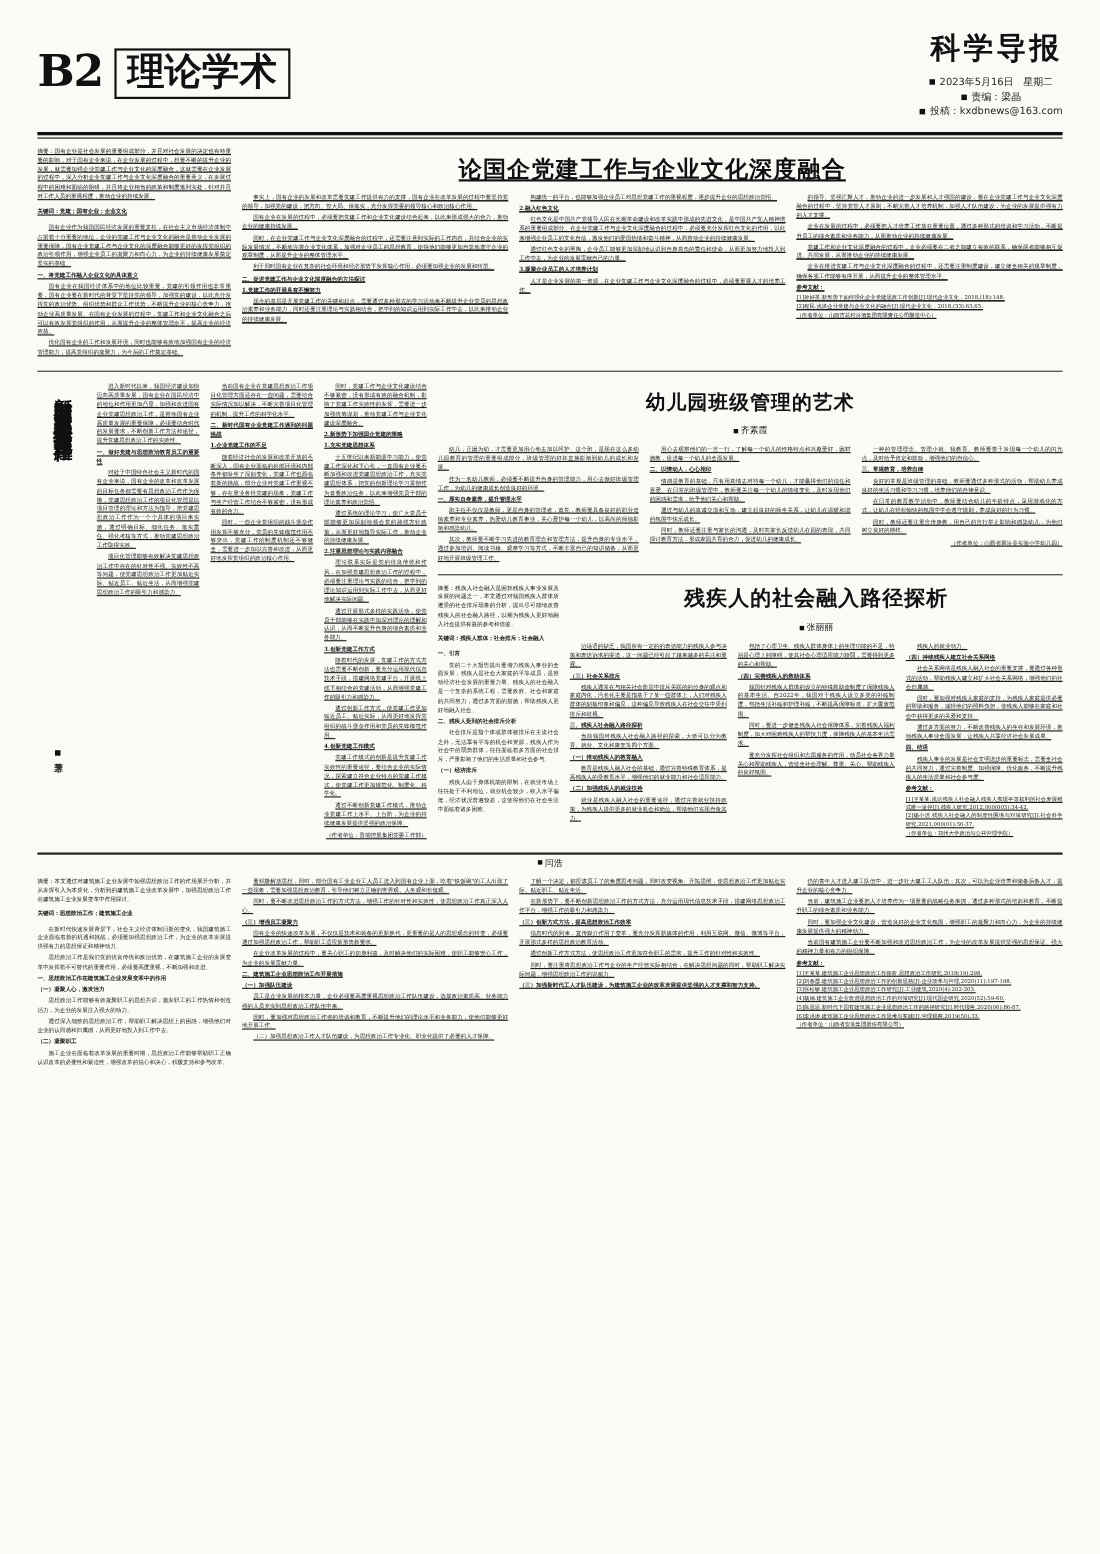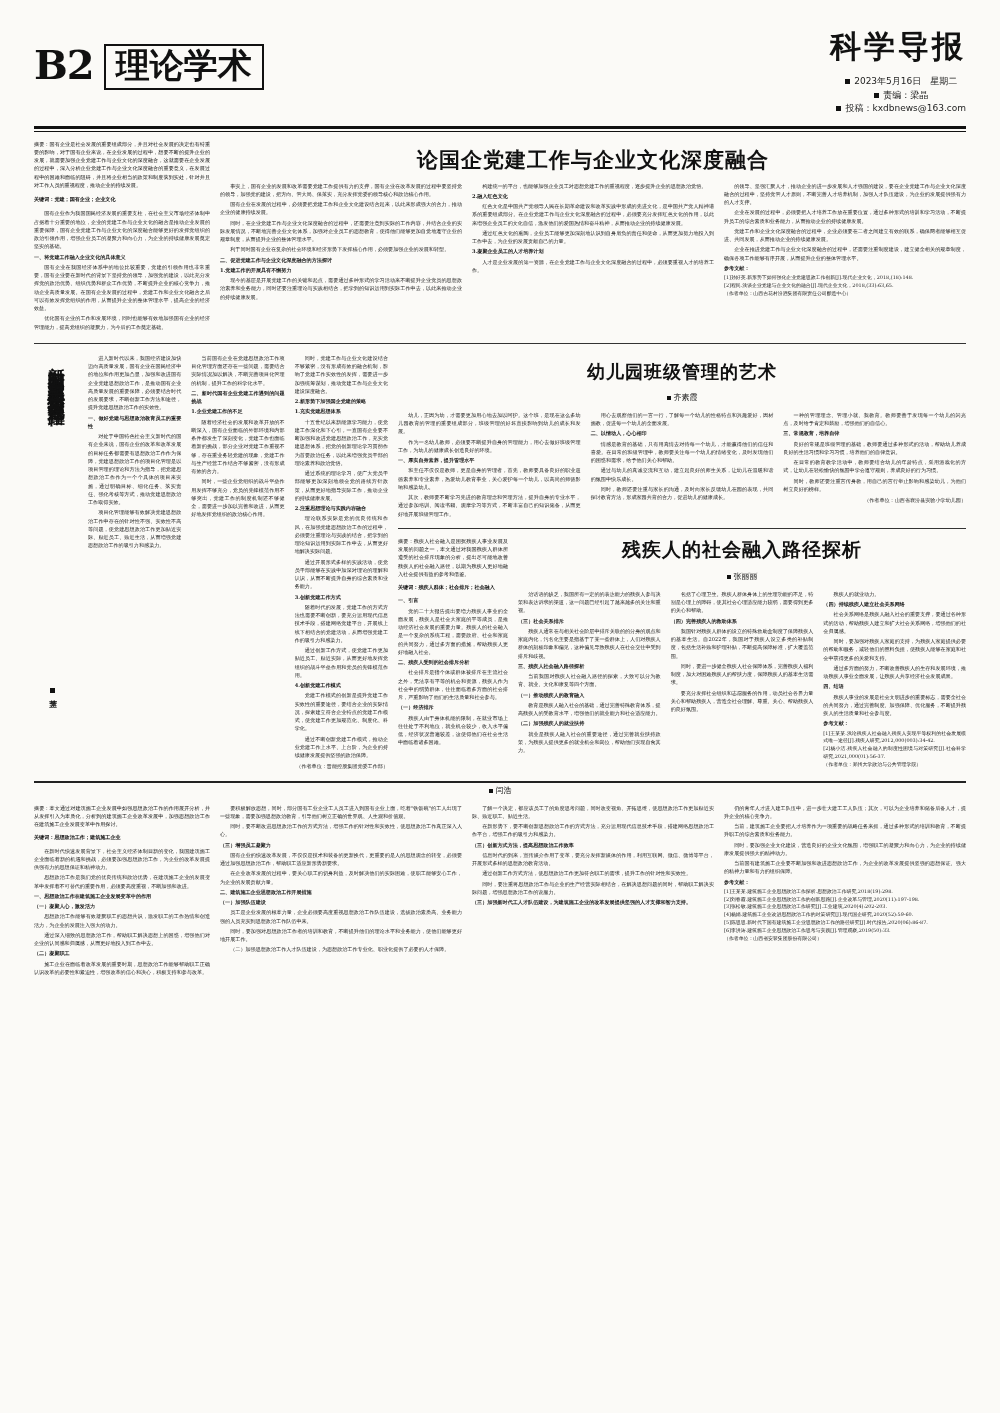--- a/index.html
+++ b/index.html
@@ -33,32 +33,32 @@
     padding:3px 10px 5px 10px;
     display:flex;align-items:center;gap:4px;
   }
   .section-box span{
     font-family:Liberation Serif, serif;
     font-size:34px;font-weight:700;line-height:1;
   }
   .mast-right{text-align:right;padding-top:4px;}
   .paper-name{
     font-family:Liberation Mono, monospace;
-    font-size:31px;font-weight:700;letter-spacing:3px;
+    font-size:27px;font-weight:700;letter-spacing:3px;
     margin-bottom:7px;
   }
   .mast-meta{font-size:9px;line-height:1.5;color:#222;text-align:center;display:inline-block;}
   .mast-meta div{white-space:nowrap;}
   .sq{display:inline-block;width:5px;height:5px;background:#111;margin-right:4px;vertical-align:middle;}
   .rule-thick{height:3px;background:#111;margin:4px 34px 0 34px;}
   .rule-thin{height:1px;background:#111;margin:2px 34px 0 34px;}
 
   
   .cols{display:flex;gap:10px;}
-  .col{flex:1;}
+  .col{flex:1;text-decoration:underline;}
   .tx{
     font-size:5.1px;
     line-height:1.62;
     text-align:justify;
     color:#1a1a1a;
     font-family:"DejaVu Serif","Liberation Serif",serif;
     word-break:break-all;
     hyphens:auto;
   }
   .tx p{margin:0 0 2px 0;text-indent:2em;}

